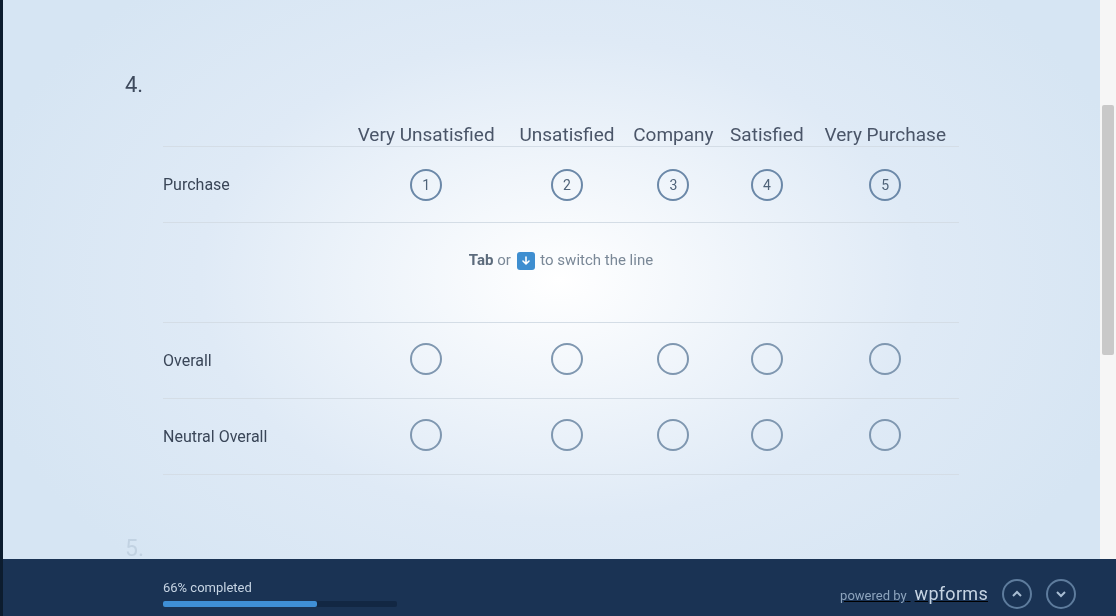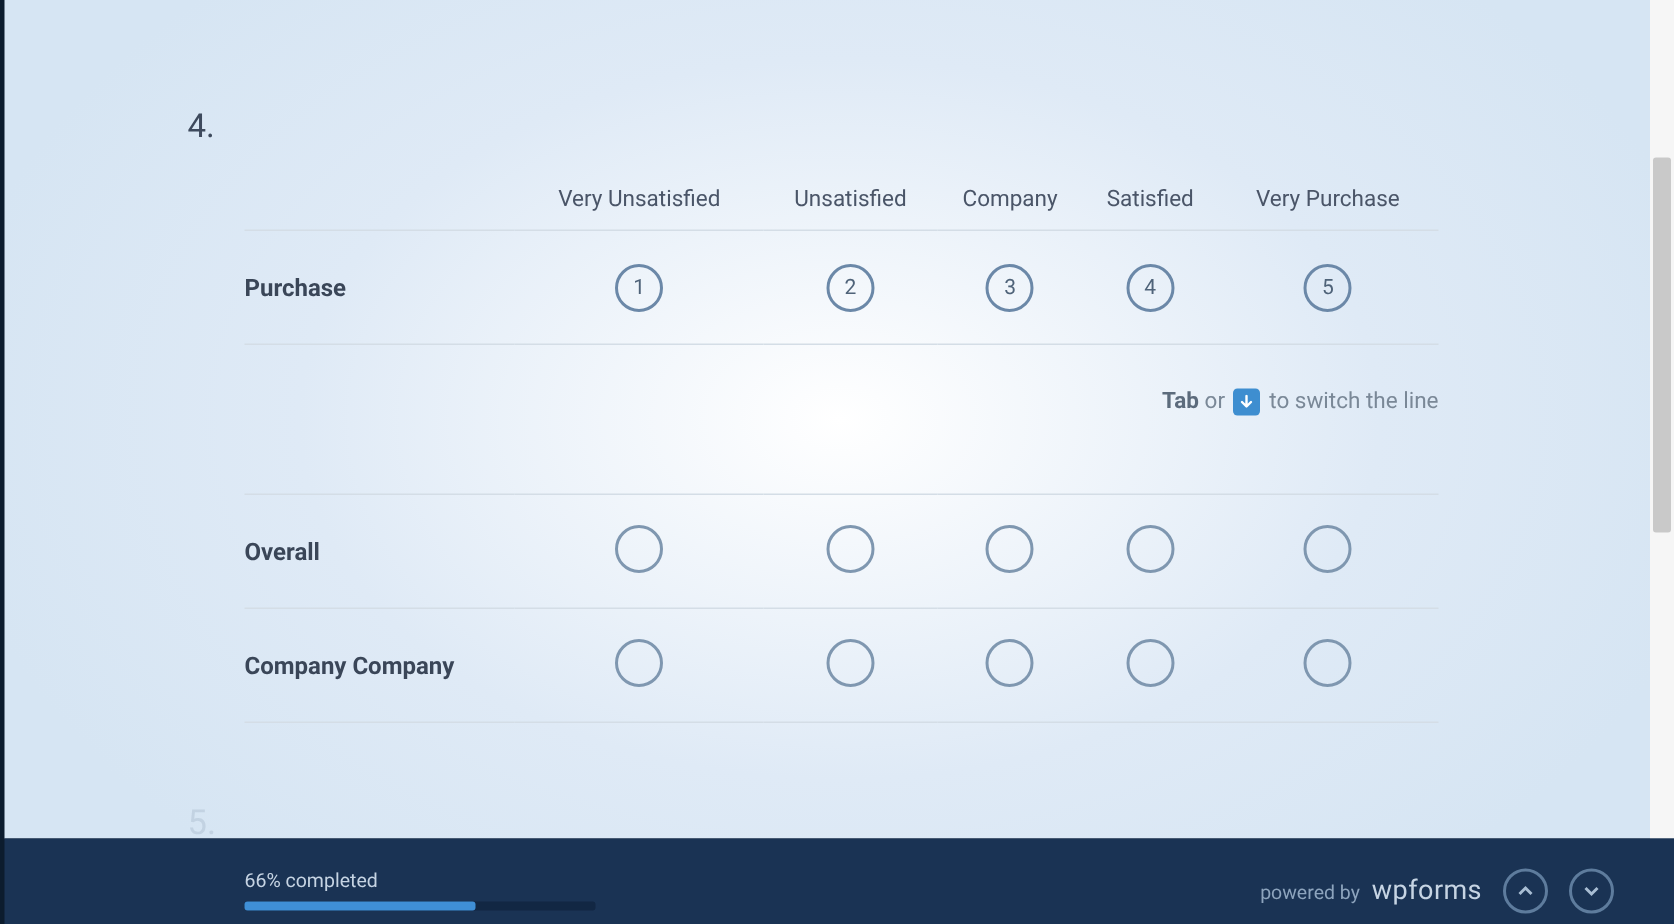--- a/index.html
+++ b/index.html
@@ -31,41 +31,41 @@
   }
   .q-number { color: #3e4a5d; font-size: 22px; }
   .q-text { color: #2c3849; }
   .required { color: #d9534f; margin-left: 4px; }
   .matrix {
     width: 796px; margin-left: 38px; margin-top: 26px;
     border-collapse: collapse;
   }
   .matrix th, .matrix td { text-align: center; }
   .matrix thead th {
-    color: #4a5568; font-weight: 400; font-size: 15px; padding-bottom: 12px;
+    color: #4a5568; font-weight: 400; font-size: 19px; 
   }
   .row-line td, .row-line th { border-top: 1px solid #d4dde6; }
   .row-label {
-    text-align: left !important; color: #3a4658; font-size: 16px; font-weight: 700;
+    text-align: left !important; color: #3a4658; font-size: 16px; font-weight: 400;
     width: 180px; padding: 28px 0;
   }
   .col-head-first { width: 180px; }
   .radio-circle {
     width: 32px; height: 32px; border: 2px solid #6b88a8; border-radius: 50%;
     display: inline-flex; align-items: center; justify-content: center;
     color: #4f6379; font-size: 14px; background: transparent;
     cursor: pointer;
   }
   .radio-plain {
     width: 32px; height: 32px; border: 2px solid #7f97b0; border-radius: 50%;
     display: inline-block; background: transparent; cursor: pointer;
   }
   .hint-row td {
     border-top: 1px solid #d4dde6;
-    text-align: right; padding: 28px 0 52px 0;
+    text-align: center; padding: 28px 0 52px 0;
     color: #7a8897; font-size: 15px;
   }
   .hint-row .tab-word { font-weight: 700; color: #5c6b7c; }
   .key-icon {
     display: inline-flex; align-items: center; justify-content: center;
     width: 18px; height: 18px; background: #3e8ed0; border-radius: 3px;
     vertical-align: middle; margin: 0 2px;
   }
   .key-icon svg { fill: #fff; }
   .next-question {
@@ -82,21 +82,21 @@
   }
   .progress-wrap { display: flex; flex-direction: column; gap: 6px; }
   .progress-label { color: #c6d4e3; font-size: 13px; }
   .progress-track {
     width: 234px; height: 6px; background: #122743; border-radius: 2px; position: relative;
   }
   .progress-fill {
     position: absolute; left: 0; top: 0; height: 6px; background: #3f8fd6; border-radius: 2px;
   }
   .footer-right {
-    margin-left: auto; display: flex; align-items: center; gap: 14px;
+    margin-left: auto; display: flex; align-items: center; gap: 14px; text-decoration: underline;
   }
   .powered { color: #8da4bd; font-size: 13px; }
   .brand { color: #c6d4e3; font-size: 18px; font-weight: 400; letter-spacing: 0.3px; margin-left:4px;}
   .nav-circle {
     width: 30px; height: 30px; border: 2px solid #5e7c9d; border-radius: 50%;
     display: inline-flex; align-items: center; justify-content: center;
     cursor: pointer;
   }
   .nav-circle svg { stroke: #a8bdd3; fill: none; stroke-width: 2; }
 </style>
@@ -143,21 +143,21 @@
           </tr>
           <tr class="row-line">
             <th class="row-label">Overall</th>
             <td><span class="radio-plain"></span></td>
             <td><span class="radio-plain"></span></td>
             <td><span class="radio-plain"></span></td>
             <td><span class="radio-plain"></span></td>
             <td><span class="radio-plain"></span></td>
           </tr>
           <tr class="row-line" style="border-bottom:1px solid #d4dde6;">
-            <th class="row-label">Company Company</th>
+            <th class="row-label">Neutral Overall</th>
             <td><span class="radio-plain"></span></td>
             <td><span class="radio-plain"></span></td>
             <td><span class="radio-plain"></span></td>
             <td><span class="radio-plain"></span></td>
             <td><span class="radio-plain"></span></td>
           </tr>
           <tr class="row-line">
               <td colspan="6" style="padding:0;height:0;"></td>
             </tr>
         </tbody>

